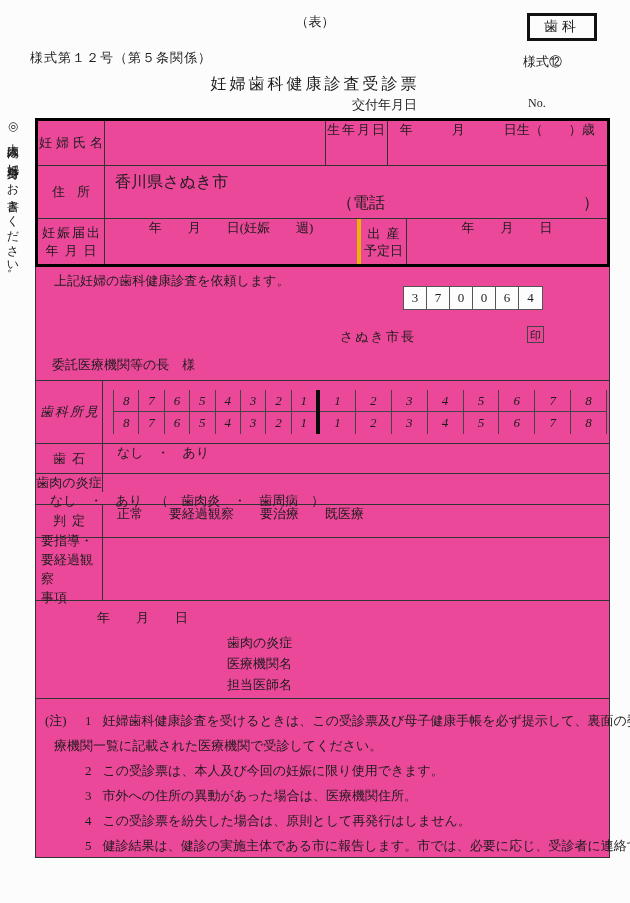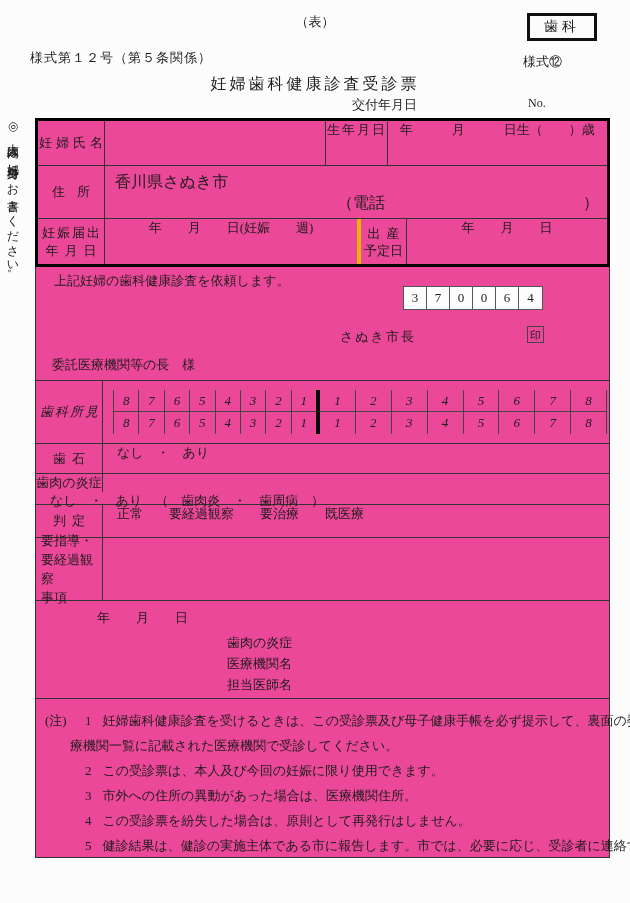--- a/index.html
+++ b/index.html
@@ -93,21 +93,21 @@
   #clinic-date{top:8px;left:61px;}
   #clinic-address{top:33px;left:191px;}
   #clinic-name{top:54px;left:191px;}
   #clinic-doctor{top:75px;left:191px;}
   
   #sec-notes{height:158px;padding-top:9px;}
   .nline{height:25px;line-height:25px;white-space:nowrap;font-size:13px;}
   .nmark{position:absolute;left:9px;}
   .nnum{display:inline-block;margin-left:49px;}
   .ntext{display:inline-block;margin-left:11px;}
-  .ncont{display:inline-block;margin-left:34px;}
+  .ncont{display:inline-block;margin-left:18px;}
 </style>
 </head>
 <body>
 
 <div class="abs" id="side-label">（表）</div>
 <div class="abs" id="form-number">様式第１２号（第５条関係）</div>
 <div class="abs" id="dental-badge">歯科</div>
 <div class="abs" id="form-style">様式⑫</div>
 <div class="abs" id="page-title">妊婦歯科健康診査受診票</div>
 <div class="abs hdr" id="issue-date">交付年月日</div>

